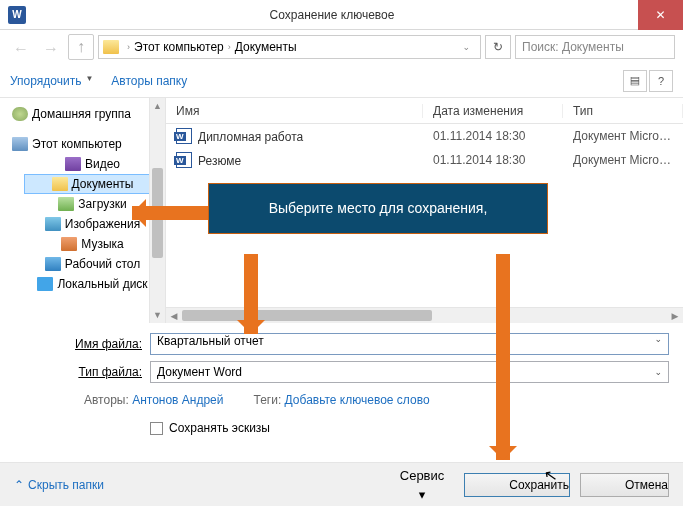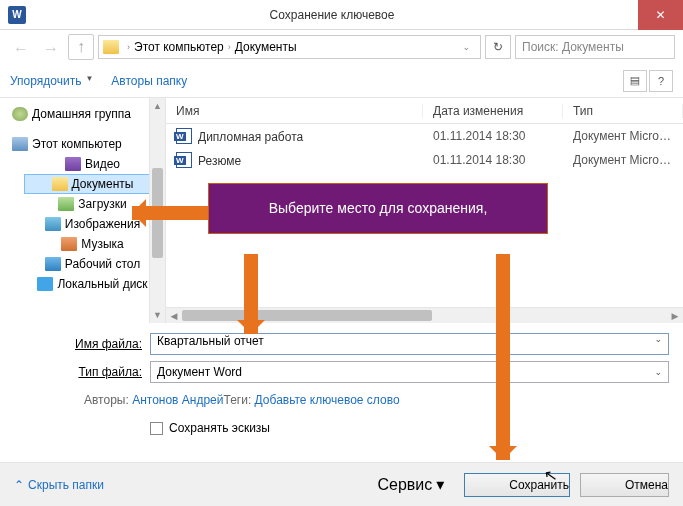--- a/index.html
+++ b/index.html
@@ -66,33 +66,33 @@
   .hscroll .arr { position:absolute; top:0; bottom:0; width:16px; text-align:center; font-size:9px; color:#888; line-height:16px; }
   .hscroll .arr.l{left:0} .hscroll .arr.r{right:0}
 
   .form-area { padding: 10px 14px 0 70px; font-size: 12px; }
   .form-row { display: flex; align-items: center; margin-bottom: 6px; }
   .form-label { width: 80px; text-align: right; padding-right: 8px; }
   .underline { text-decoration: underline; }
   .form-input { flex: 1; height: 22px; border: 1px solid #7a9ac0; padding: 0 6px; font-size: 12px; position:relative; }
   .form-select { flex: 1; height: 22px; border: 1px solid #abadb3; padding: 0 6px; font-size: 12px; display:flex; align-items:center; background:#fff; }
   .drop-arrow { margin-left:auto; color:#555; font-size:9px; }
-  .meta-row { display:flex; margin: 10px 0 0 14px; font-size:12px; color:#666; }
+  .meta-row { display:flex; gap:30px; margin: 10px 0 0 14px; font-size:12px; color:#666; }
   .meta-link { color:#1e6fc1; }
   .checkbox-row { margin: 14px 0 0 80px; display:flex; align-items:center; gap:6px; font-size:12px; }
   .checkbox { width:13px; height:13px; border:1px solid #888; background:#fff; }
 
   .footer { position:absolute; left:0; right:0; bottom:0; height:44px; border-top:1px solid #e5e5e5; background:#f0f0f0; display:flex; align-items:center; padding:0 14px; gap:10px; }
   .footer .hide-folders { font-size:12px; color:#1e6fc1; display:flex; align-items:center; gap:4px; cursor:pointer; }
   .footer .spacer { flex:1; }
-  .footer .tools { font-size:16px; display:flex; align-items:center; gap:4px; margin-right:10px; }
+  .footer .tools { font-size:13px; display:flex; align-items:center; gap:4px; margin-right:10px;flex-direction:column; }
   .btn { min-width:86px; height:24px; border:1px solid #acacac; background:linear-gradient(#f5f5f5,#e5e5e5); font-size:12px; display:flex; align-items:center; justify-content:center; cursor:pointer; position:relative;padding-left:44px; }
   .btn.primary { border-color:#3c7fb1; }
 
-  .callout-box { position:absolute; left:208px; top:183px; width:340px; background:#701a75; color:#fff; padding:14px 18px; font-size:14px; text-align:center; line-height:1.5; border:1px solid #c85f10; z-index:10; }
+  .callout-box { position:absolute; left:208px; top:183px; width:340px; background:#0c4a6e; color:#fff; padding:14px 18px; font-size:14px; text-align:center; line-height:1.5; border:1px solid #c85f10; z-index:10; }
   .arrow { position:absolute; background:#e8731f; z-index:9; }
   .arrow.a1 { left:132px; top:206px; width:78px; height:14px; }
   .arrow.a1::before { content:""; position:absolute; left:-14px; top:-7px; border:14px solid transparent; border-right-color:#e8731f; }
   .arrow.a2 { left:244px; top:254px; width:14px; height:80px; }
   .arrow.a2::after { content:""; position:absolute; bottom:-14px; left:-7px; border:14px solid transparent; border-top-color:#e8731f; }
   .arrow.a3 { left:496px; top:254px; width:14px; height:206px; }
   .arrow.a3::after { content:""; position:absolute; bottom:-14px; left:-7px; border:14px solid transparent; border-top-color:#e8731f; }
 
   .cursor { position:absolute; left:544px; top:466px; font-size:16px; color:#000; z-index:20; pointer-events:none; transform:rotate(-10deg); }
 </style>

